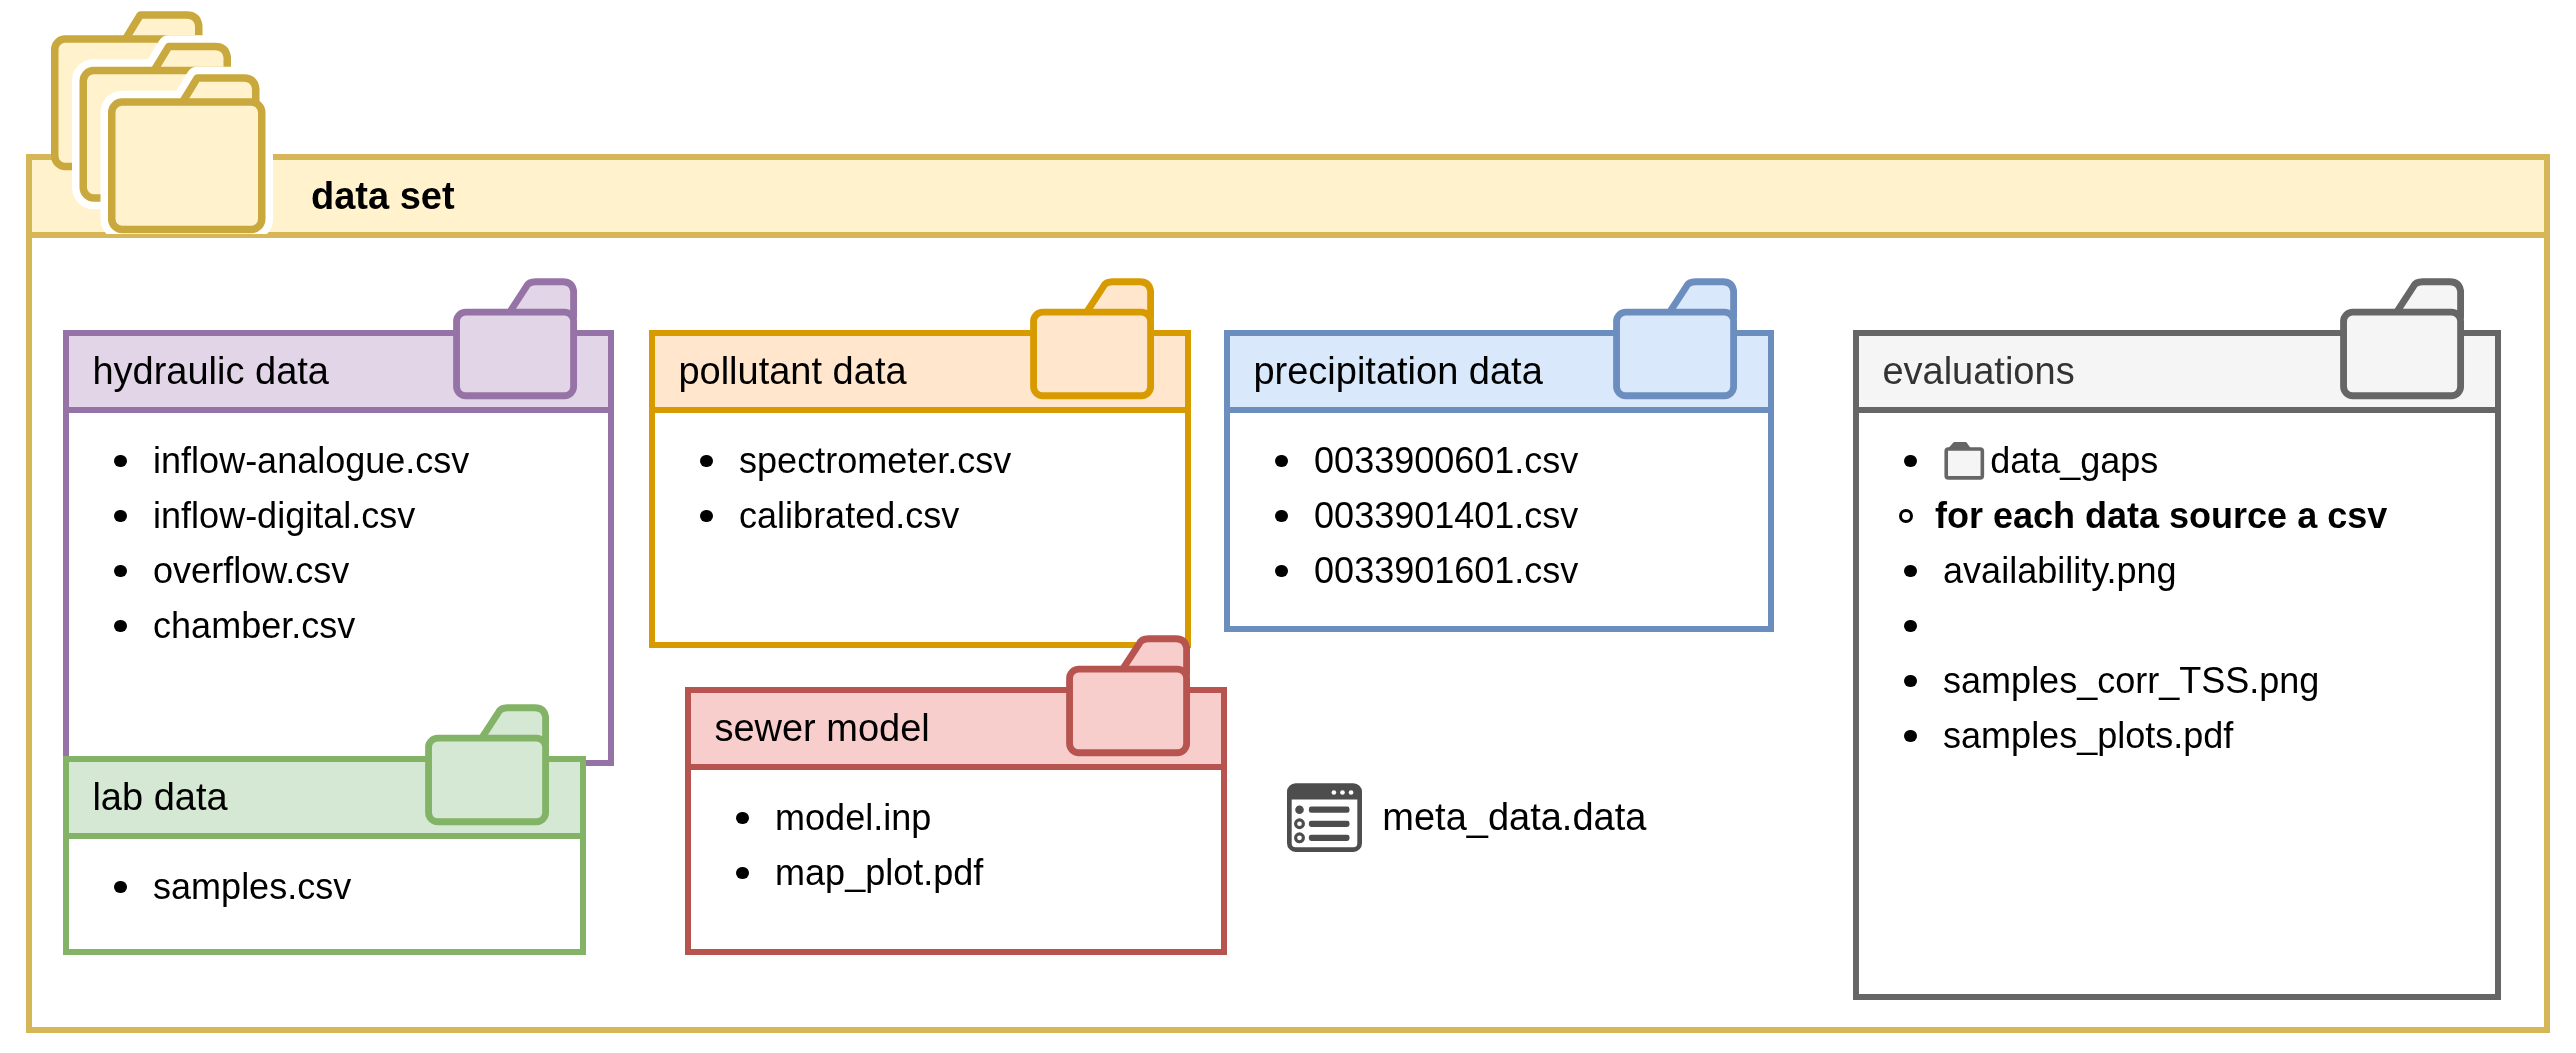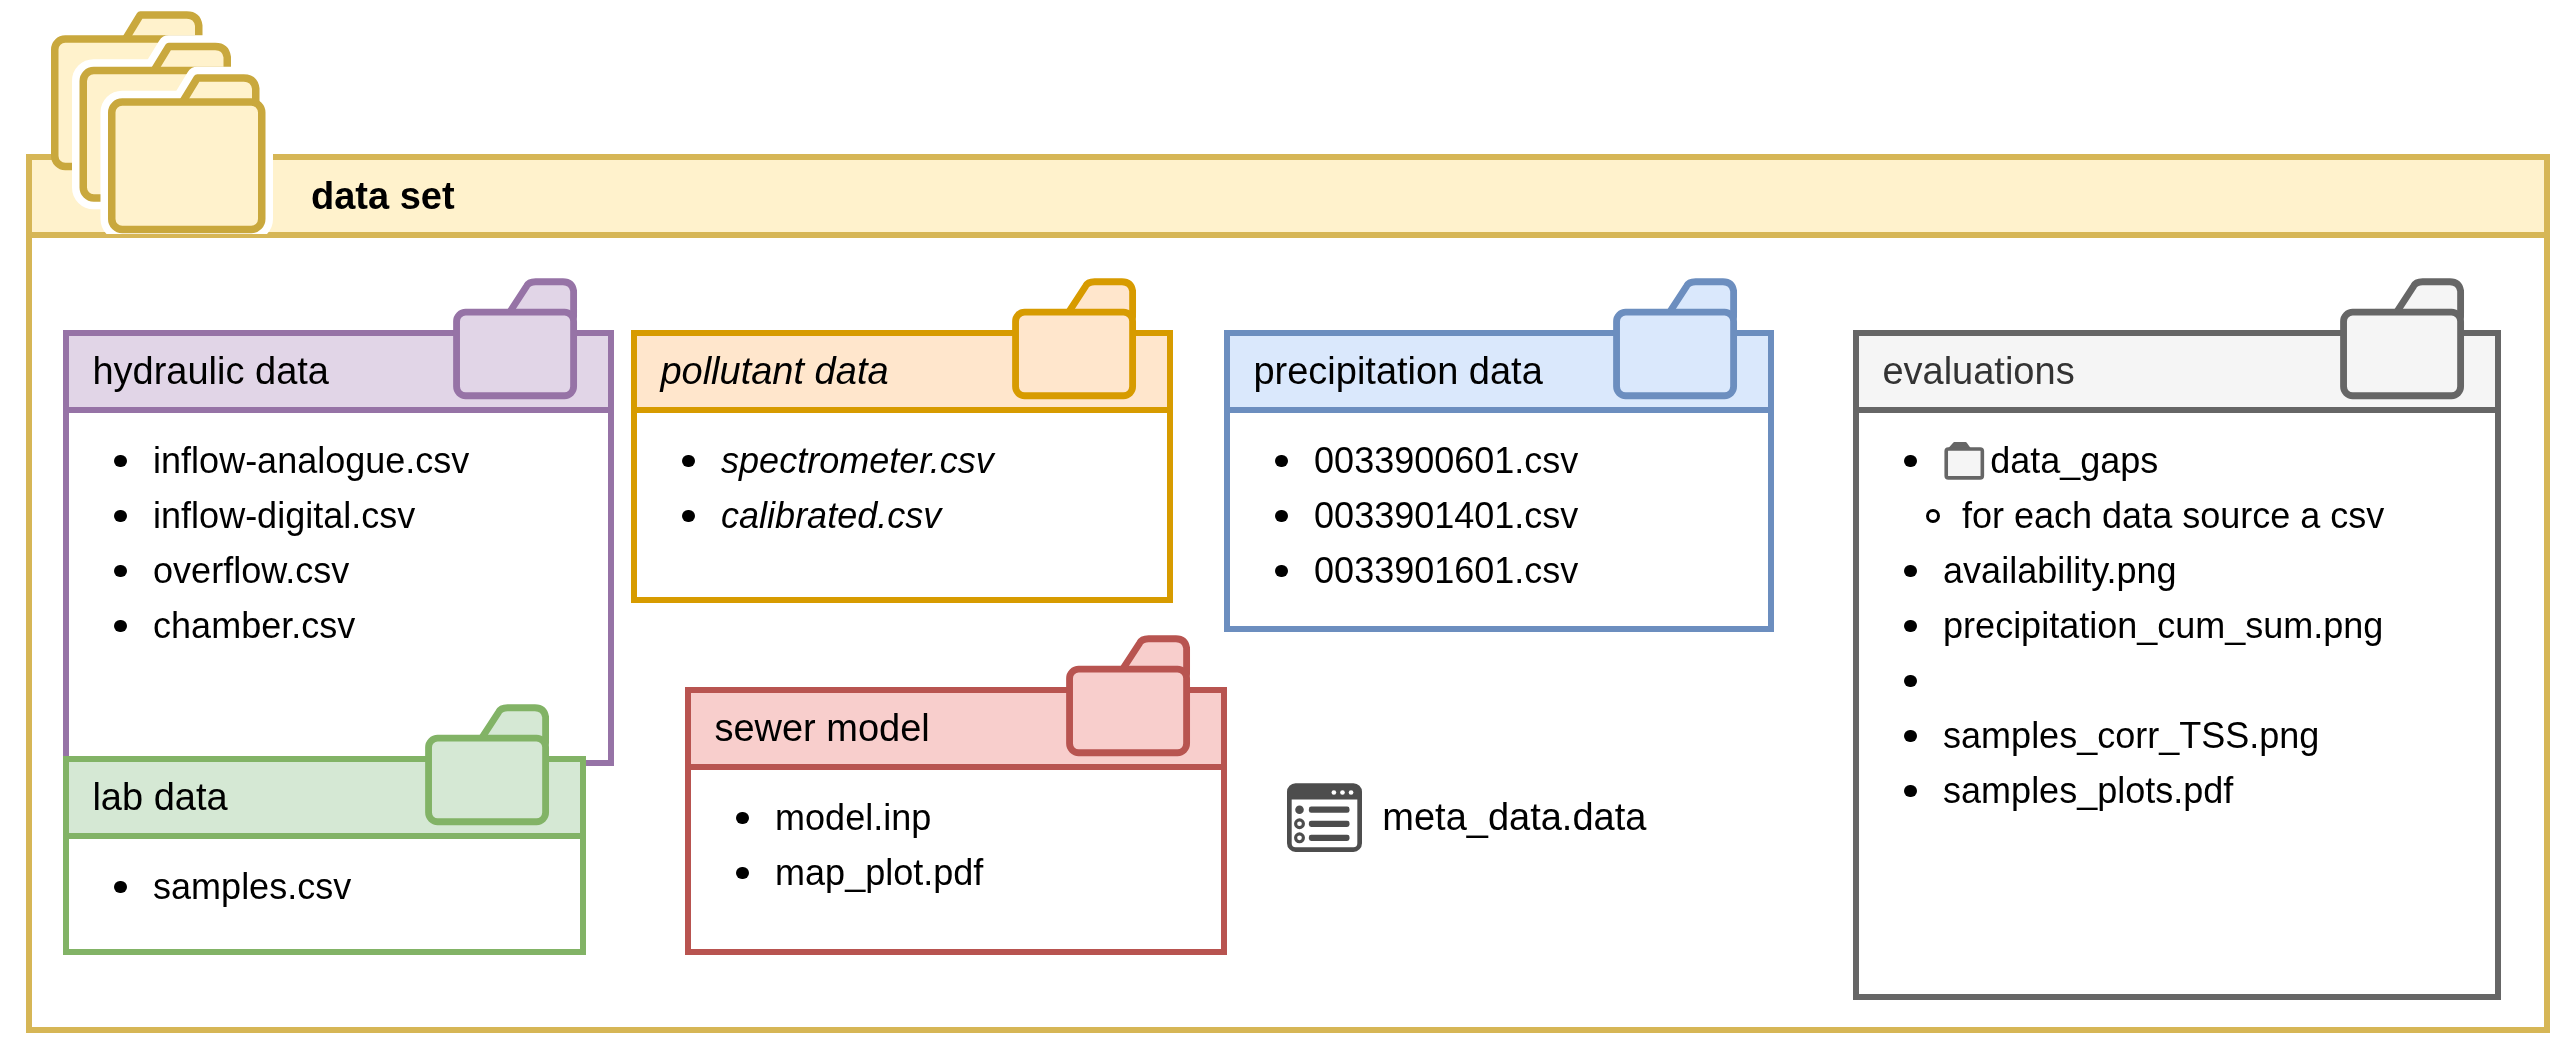--- a/index.html
+++ b/index.html
@@ -29,34 +29,34 @@
     height:77px; background:var(--bg); border-bottom:6.3px solid var(--bd);
     display:flex; align-items:center; padding-left:23.4px;
     font-size:38px; color:var(--tx,#000);
   }
   .tab-icon { position:absolute; top:-58px; right:23.4px; width:133px; height:123px; }
 
   .flist { list-style:none; margin:0; padding:20.3px 0 0 0; }
   .flist li { display:flex; align-items:center; height:55px; padding-left:45px; font-size:36px; }
   .dot { width:12.5px; height:12.5px; border-radius:50%; background:#000; margin-right:26.6px; flex:0 0 auto; }
   .ring { width:14px; height:14px; border-radius:50%; border:3.9px solid #000; background:#fff; margin-right:22px; flex:0 0 auto; }
-  li.sub { padding-left:67px; }
+  li.sub { padding-left:40px;font-weight:bold; }
   .mini-folder { width:44px; height:39px; margin-right:3.1px; flex:0 0 auto; }
 
   
   .c-purple { --bd:#9673A6; --bg:#E1D5E7; }
   .c-orange { --bd:#D79B00; --bg:#FFE6CC; }
   .c-blue   { --bd:#6C8EBF; --bg:#DAE8FC; }
   .c-green  { --bd:#82B366; --bg:#D5E8D4; }
   .c-red    { --bd:#B85450; --bg:#F8CECC; }
   .c-gray   { --bd:#666666; --bg:#F5F5F5; --tx:#333333; }
 
   
   #box-hydraulic { left:63px;   top:330px; width:551px; height:436px; }
-  #box-pollutant { left:631px;  top:330px; width:542px; height:273px;font-style:italic; }
+  #box-pollutant { left:649px;  top:330px; width:542px; height:318px; }
   #box-precip    { left:1224px; top:330px; width:550px; height:302px; }
   #box-eval      { left:1853px; top:330px; width:648px; height:670px; }
   #box-lab       { left:63px;   top:756px; width:523px; height:199px; }
   #box-sewer     { left:649px;  top:687px; width:542px; height:268px;margin-left:36px; }
 
   
   .meta-file { position:absolute; left:1287px; top:783px; display:flex; align-items:center; }
   .meta-icon { width:75px; height:69px; margin-right:20.3px; flex:0 0 auto; }
   .meta-label { font-size:38px; }
 
@@ -196,24 +196,20 @@
         </svg>
         <span>data_gaps</span>
         </li>
       <li class="sub">
           <span class="ring"></span>
           <span>for each data source a csv</span>
         </li>
       <li>
           <span class="dot"></span>
           <span>availability.png</span>
-        </li>
-      <li>
-          <span class="dot"></span>
-          <span>precipitation_cum_sum.png</span>
         </li>
       <li>
           <span class="dot"></span>
         </li>
       <li>
           <span class="dot"></span>
           <span>samples_corr_TSS.png</span>
         </li>
       <li>
           <span class="dot"></span>

